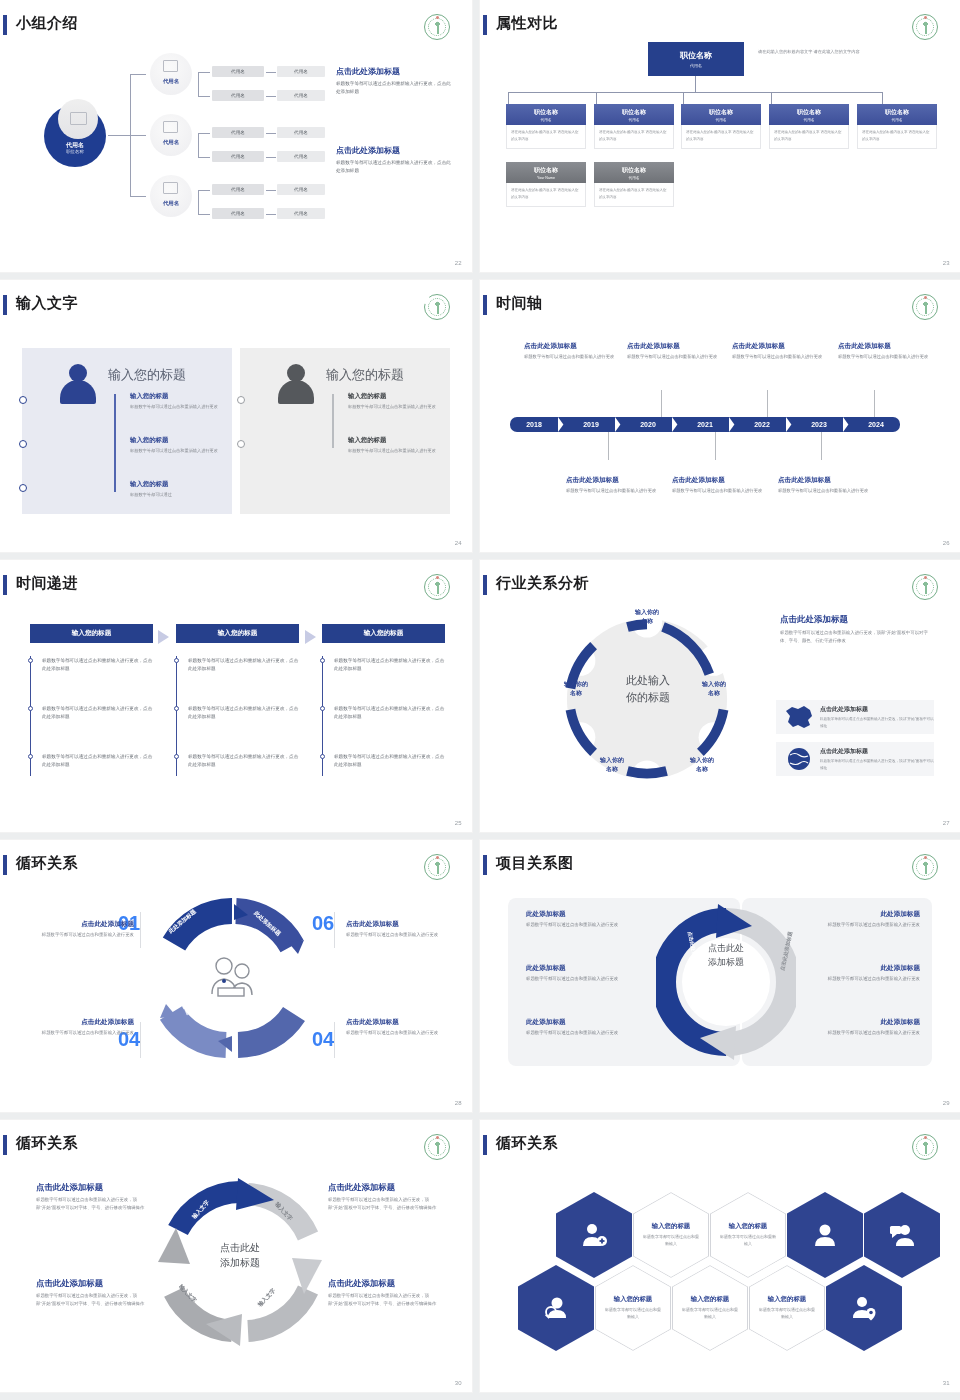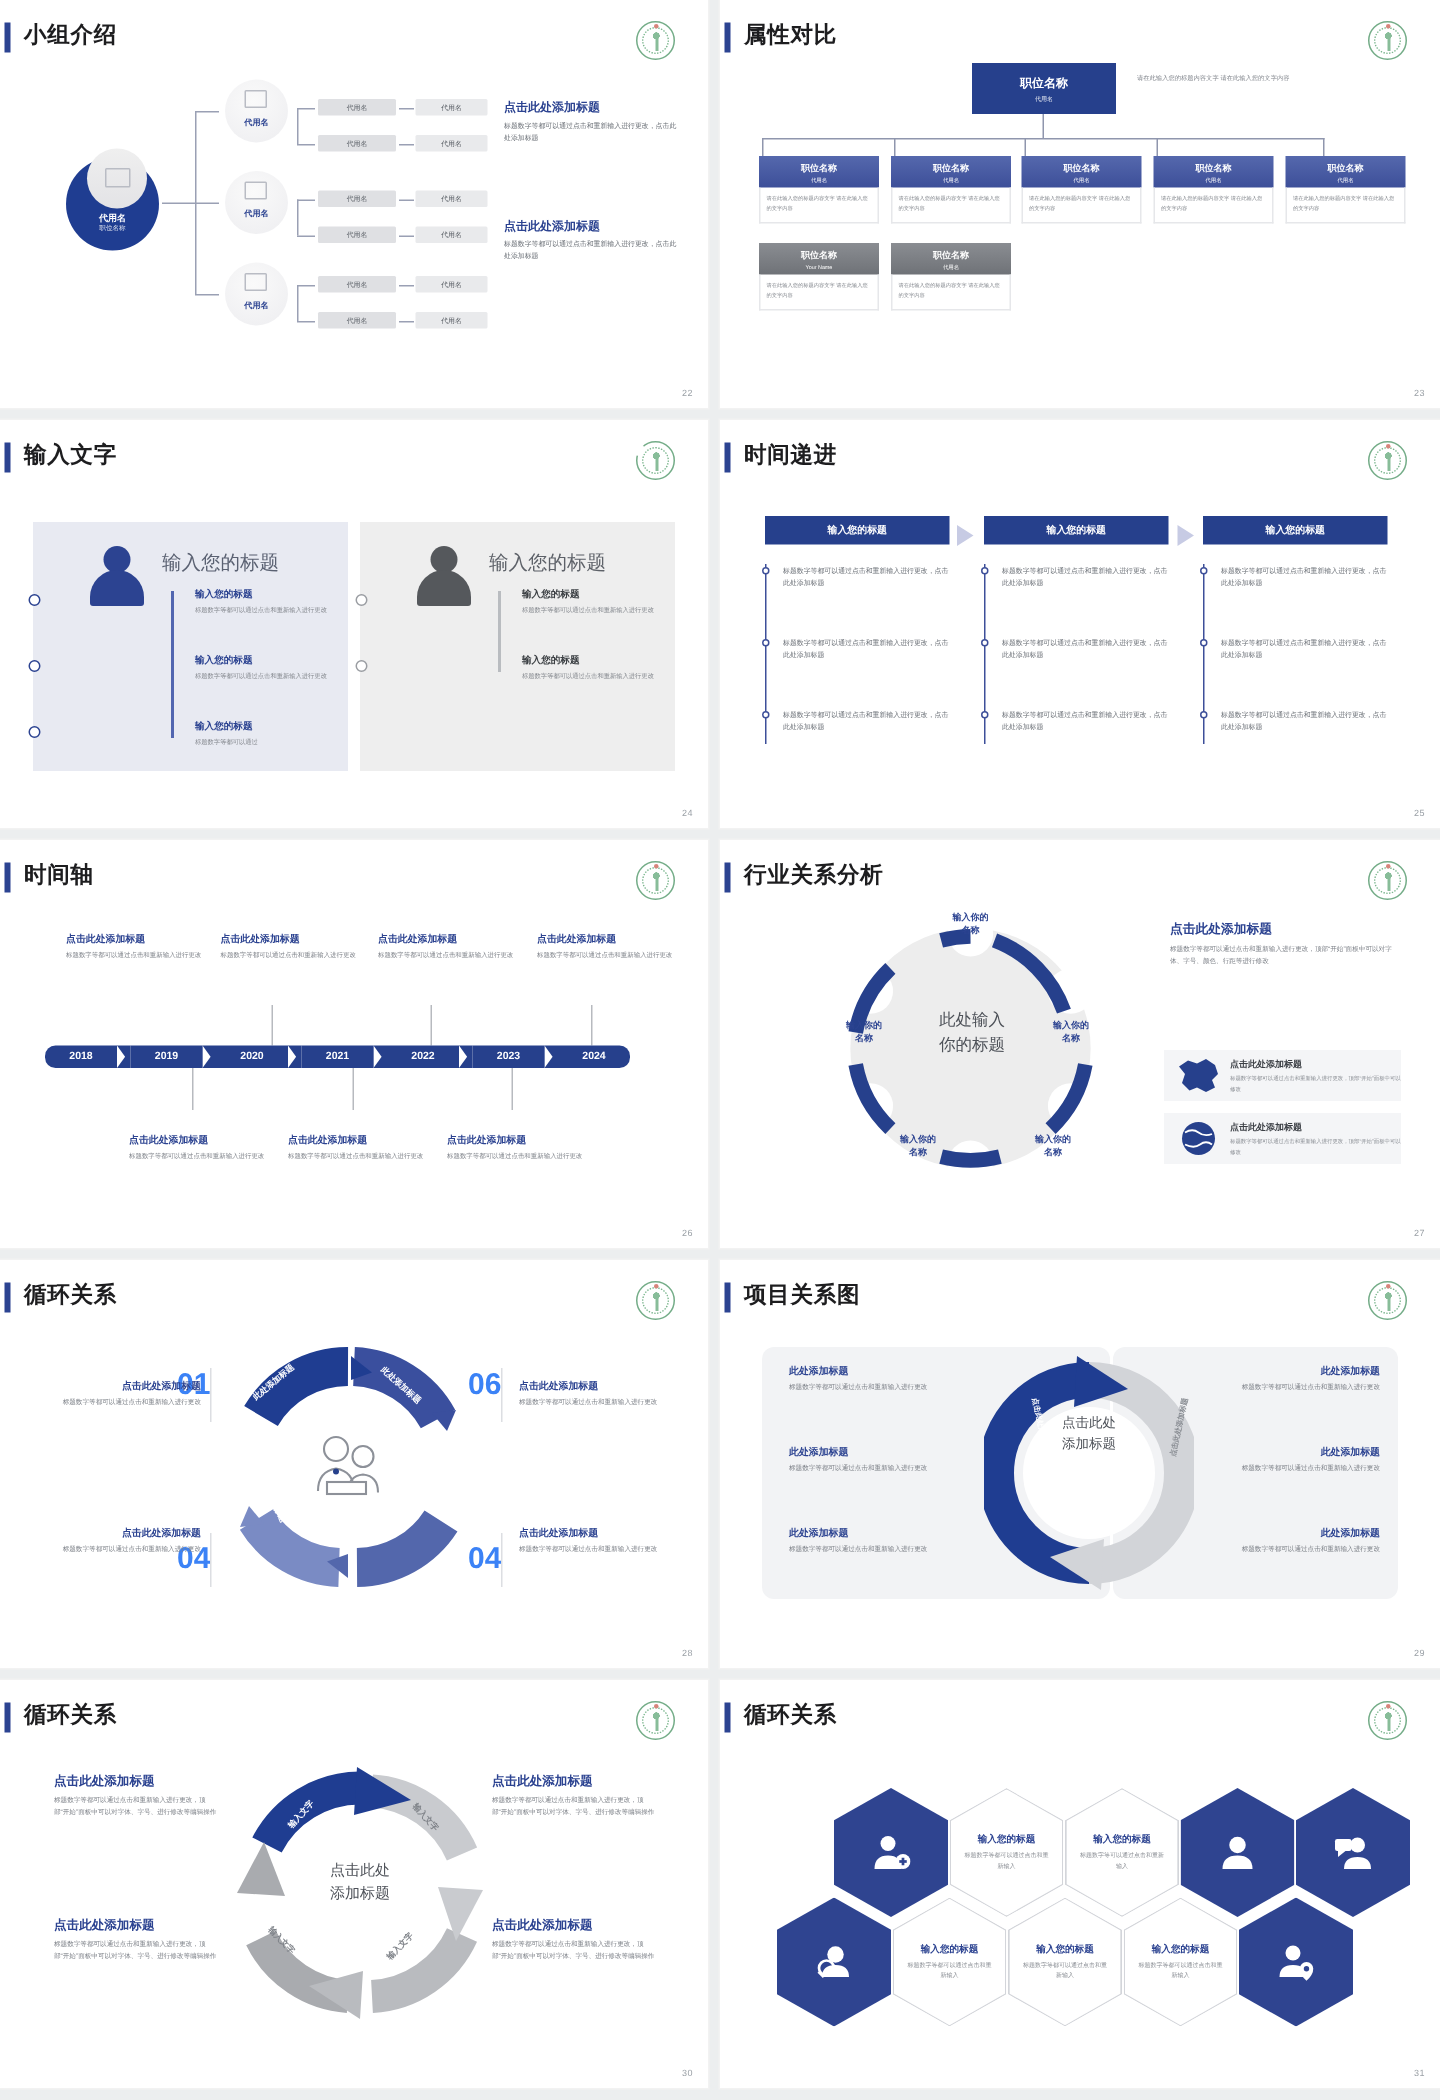--- a/index.html
+++ b/index.html
@@ -388,67 +388,20 @@
       </div>
       <div class="item" style="top:88px;">
         <h5>输入您的标题</h5>
         <p>标题数字等都可以通过点击和重新输入进行更改</p>
       </div>
     </div>
 
     <div class="page-no">24</div>
   </div>
 
-  <div class="slide s25">
-    <div class="s-accent"></div>
-    <div class="s-title">时间递进</div>
-    <div class="logo">
-        <span class="dot"></span>
-      </div>
-
-    <div class="col" style="left:30px;">
-      <div class="hd">输入您的标题</div>
-    </div>
-    <div class="arrow" style="left:158px;"></div>
-    <div class="col" style="left:176px;">
-      <div class="hd">输入您的标题</div>
-    </div>
-    <div class="arrow" style="left:305px;"></div>
-    <div class="col" style="left:322px;">
-      <div class="hd">输入您的标题</div>
-    </div>
-
-    <div class="bar" style="left:30px;"></div>
-    <div class="bar" style="left:176px;"></div>
-    <div class="bar" style="left:322px;"></div>
-
-    <div class="cir" style="left:28px;top:98px;"></div>
-    <div class="cir" style="left:28px;top:146px;"></div>
-    <div class="cir" style="left:28px;top:194px;"></div>
-    <div class="txt" style="left:42px;top:97px;">标题数字等都可以通过点击和重新输入进行更改，点击此处添加标题</div>
-    <div class="txt" style="left:42px;top:145px;">标题数字等都可以通过点击和重新输入进行更改，点击此处添加标题</div>
-    <div class="txt" style="left:42px;top:193px;">标题数字等都可以通过点击和重新输入进行更改，点击此处添加标题</div>
-
-    <div class="cir" style="left:174px;top:98px;"></div>
-    <div class="cir" style="left:174px;top:146px;"></div>
-    <div class="cir" style="left:174px;top:194px;"></div>
-    <div class="txt" style="left:188px;top:97px;">标题数字等都可以通过点击和重新输入进行更改，点击此处添加标题</div>
-    <div class="txt" style="left:188px;top:145px;">标题数字等都可以通过点击和重新输入进行更改，点击此处添加标题</div>
-    <div class="txt" style="left:188px;top:193px;">标题数字等都可以通过点击和重新输入进行更改，点击此处添加标题</div>
-
-    <div class="cir" style="left:320px;top:98px;"></div>
-    <div class="cir" style="left:320px;top:146px;"></div>
-    <div class="cir" style="left:320px;top:194px;"></div>
-    <div class="txt" style="left:334px;top:97px;">标题数字等都可以通过点击和重新输入进行更改，点击此处添加标题</div>
-    <div class="txt" style="left:334px;top:145px;">标题数字等都可以通过点击和重新输入进行更改，点击此处添加标题</div>
-    <div class="txt" style="left:334px;top:193px;">标题数字等都可以通过点击和重新输入进行更改，点击此处添加标题</div>
-
-    <div class="page-no">25</div>
-  </div>
-
   <div class="slide s26">
     <div class="s-accent"></div>
     <div class="s-title">时间轴</div>
     <div class="logo">
         <span class="dot"></span>
       </div>
 
     <div class="up" style="left:44px;top:62px;">
       <h5>点击此处添加标题</h5>
       <p>标题数字等都可以通过点击和重新输入进行更改</p>
@@ -497,20 +450,67 @@
     <div class="dn" style="left:192px;top:196px;">
       <h5>点击此处添加标题</h5>
       <p>标题数字等都可以通过点击和重新输入进行更改</p>
     </div>
     <div class="dn" style="left:298px;top:196px;">
       <h5>点击此处添加标题</h5>
       <p>标题数字等都可以通过点击和重新输入进行更改</p>
     </div>
 
     <div class="page-no">26</div>
+  </div>
+
+  <div class="slide s25">
+    <div class="s-accent"></div>
+    <div class="s-title">时间递进</div>
+    <div class="logo">
+        <span class="dot"></span>
+      </div>
+
+    <div class="col" style="left:30px;">
+      <div class="hd">输入您的标题</div>
+    </div>
+    <div class="arrow" style="left:158px;"></div>
+    <div class="col" style="left:176px;">
+      <div class="hd">输入您的标题</div>
+    </div>
+    <div class="arrow" style="left:305px;"></div>
+    <div class="col" style="left:322px;">
+      <div class="hd">输入您的标题</div>
+    </div>
+
+    <div class="bar" style="left:30px;"></div>
+    <div class="bar" style="left:176px;"></div>
+    <div class="bar" style="left:322px;"></div>
+
+    <div class="cir" style="left:28px;top:98px;"></div>
+    <div class="cir" style="left:28px;top:146px;"></div>
+    <div class="cir" style="left:28px;top:194px;"></div>
+    <div class="txt" style="left:42px;top:97px;">标题数字等都可以通过点击和重新输入进行更改，点击此处添加标题</div>
+    <div class="txt" style="left:42px;top:145px;">标题数字等都可以通过点击和重新输入进行更改，点击此处添加标题</div>
+    <div class="txt" style="left:42px;top:193px;">标题数字等都可以通过点击和重新输入进行更改，点击此处添加标题</div>
+
+    <div class="cir" style="left:174px;top:98px;"></div>
+    <div class="cir" style="left:174px;top:146px;"></div>
+    <div class="cir" style="left:174px;top:194px;"></div>
+    <div class="txt" style="left:188px;top:97px;">标题数字等都可以通过点击和重新输入进行更改，点击此处添加标题</div>
+    <div class="txt" style="left:188px;top:145px;">标题数字等都可以通过点击和重新输入进行更改，点击此处添加标题</div>
+    <div class="txt" style="left:188px;top:193px;">标题数字等都可以通过点击和重新输入进行更改，点击此处添加标题</div>
+
+    <div class="cir" style="left:320px;top:98px;"></div>
+    <div class="cir" style="left:320px;top:146px;"></div>
+    <div class="cir" style="left:320px;top:194px;"></div>
+    <div class="txt" style="left:334px;top:97px;">标题数字等都可以通过点击和重新输入进行更改，点击此处添加标题</div>
+    <div class="txt" style="left:334px;top:145px;">标题数字等都可以通过点击和重新输入进行更改，点击此处添加标题</div>
+    <div class="txt" style="left:334px;top:193px;">标题数字等都可以通过点击和重新输入进行更改，点击此处添加标题</div>
+
+    <div class="page-no">25</div>
   </div>
 
   <div class="slide s27">
     <div class="s-accent"></div>
     <div class="s-title">行业关系分析</div>
     <div class="logo">
         <span class="dot"></span>
       </div>
 
     <div class="gear">

